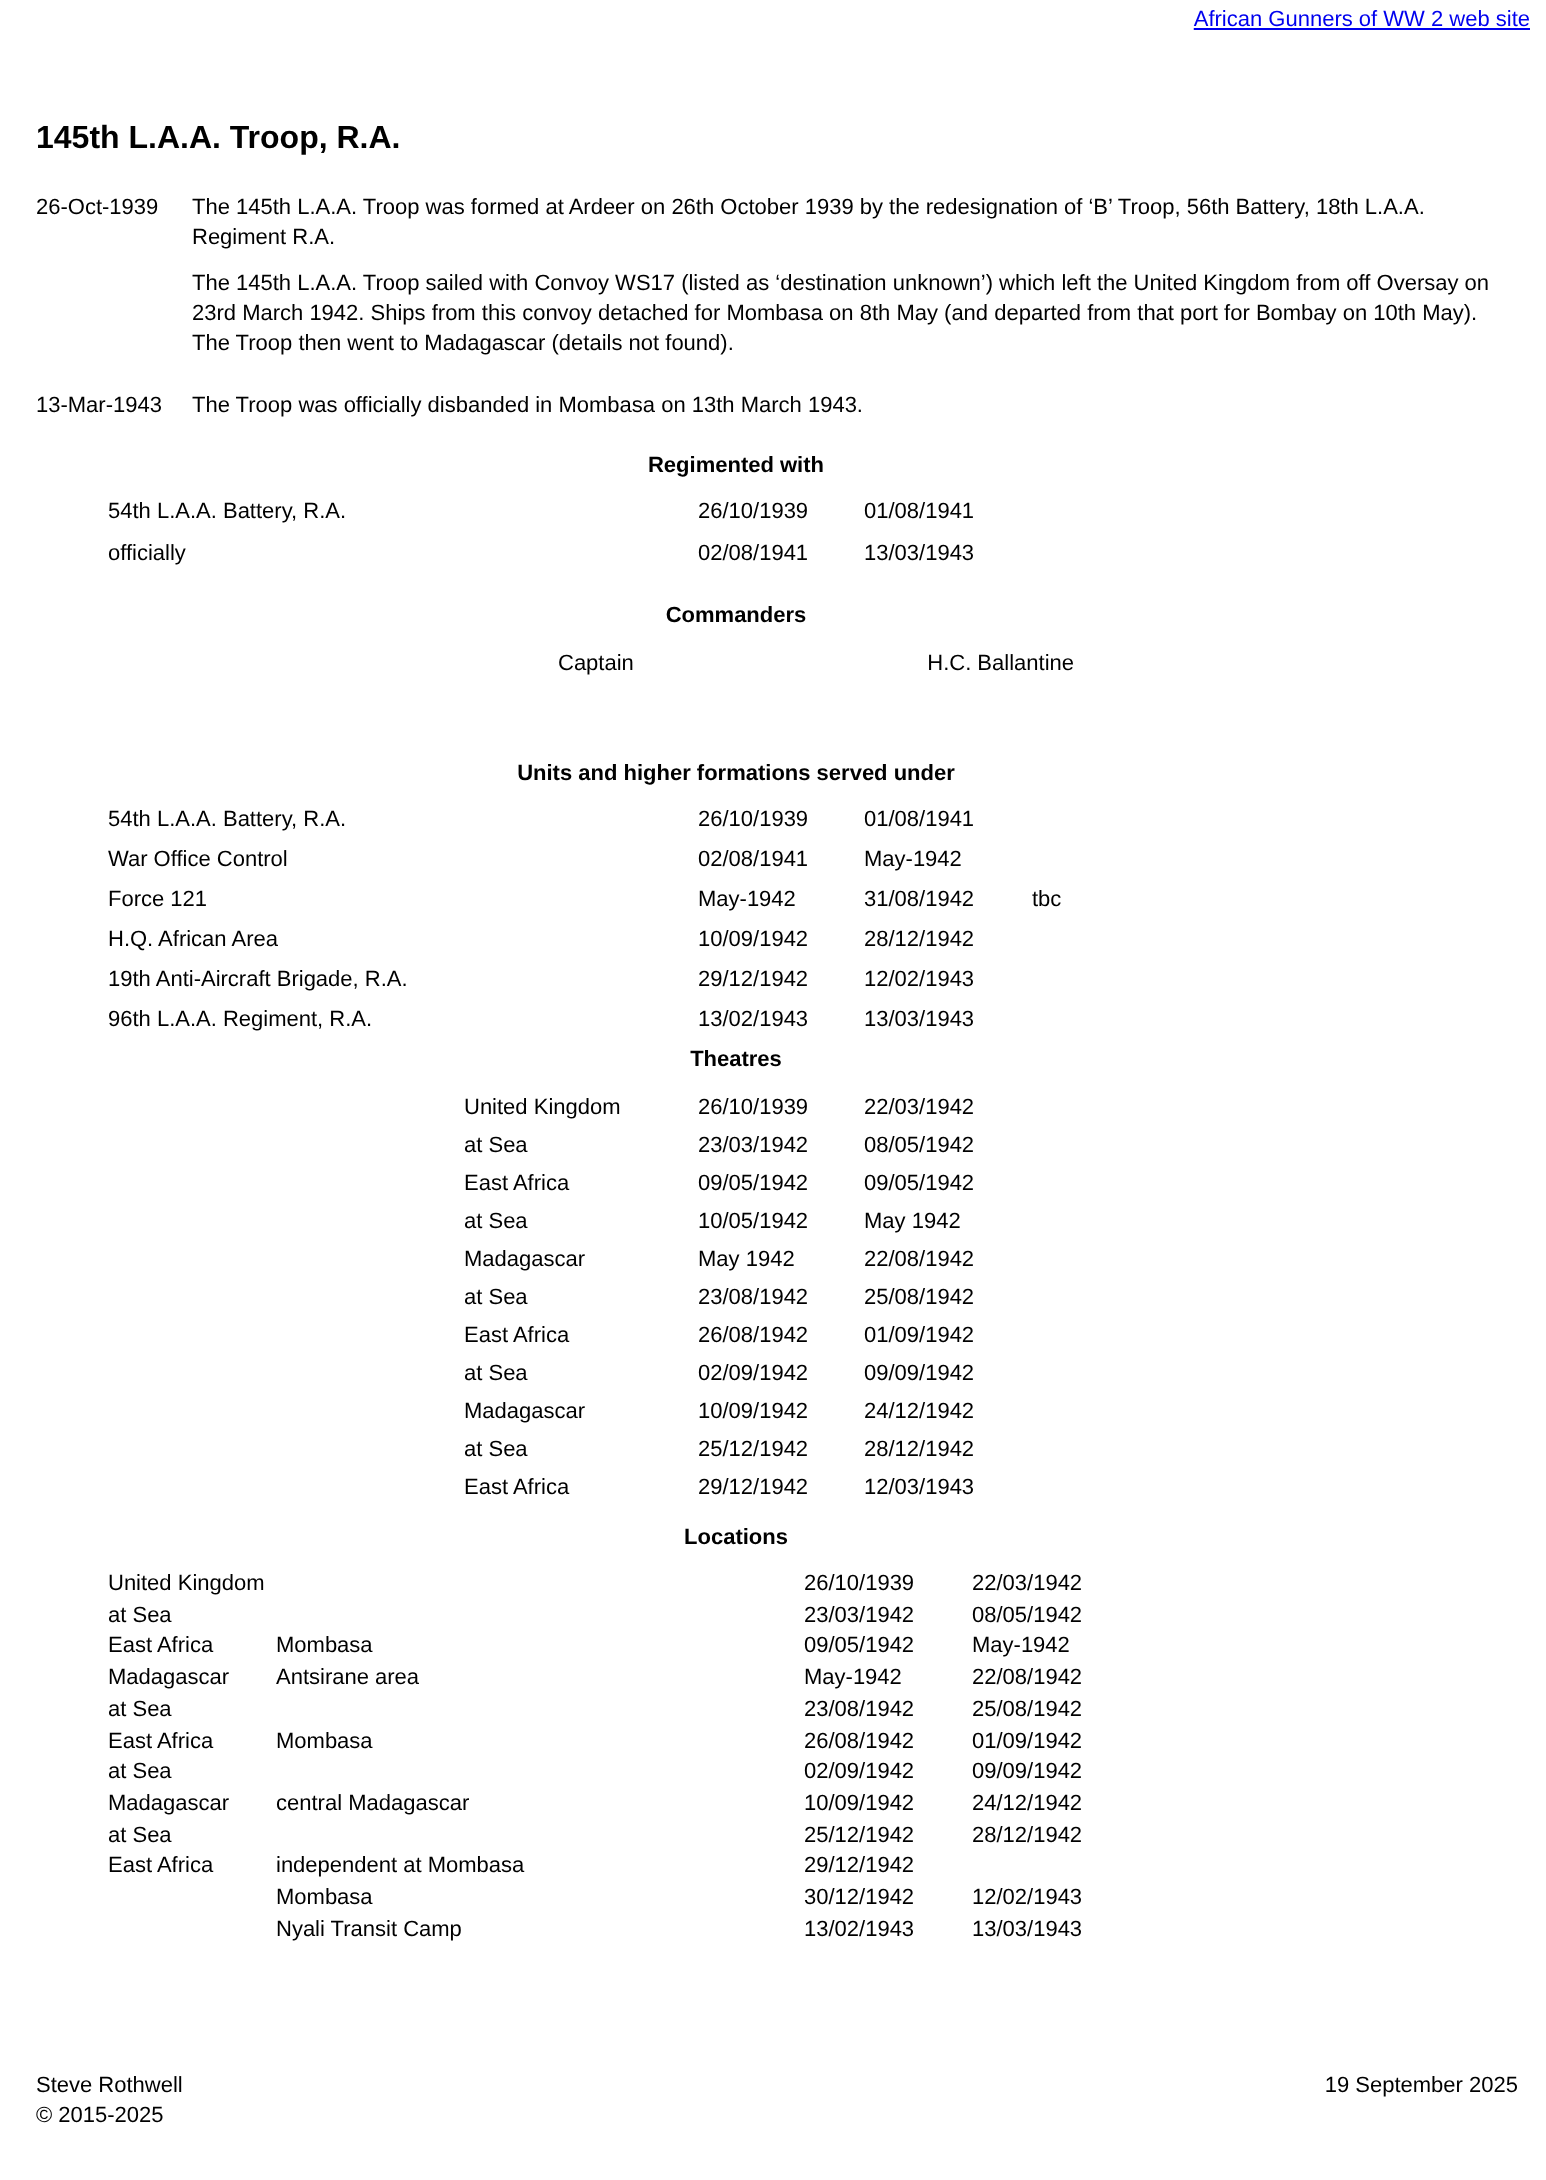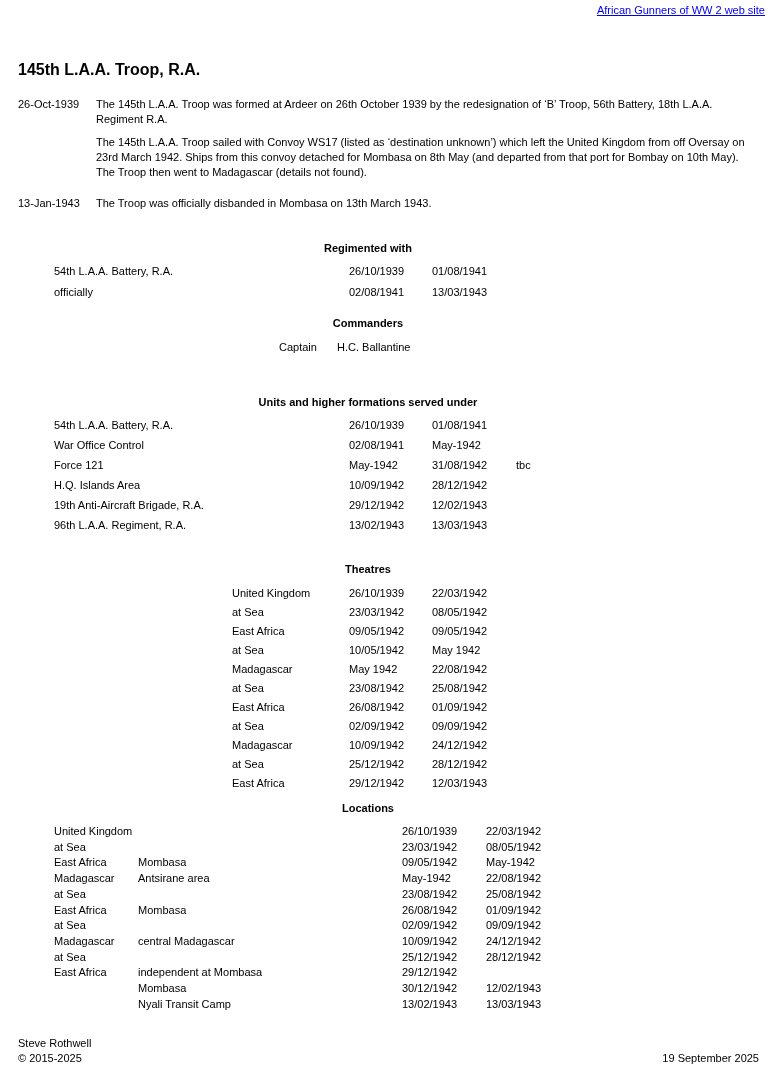--- a/index.html
+++ b/index.html
@@ -20,38 +20,38 @@
   }
 
   .history { margin: 17px 18px 0 18px; }
   .history-row { display: flex; margin-bottom: 8px; }
   .history-date { width: 78px; flex: none; }
   .history-text { flex: 1; }
 
   .section-title {
     width: 700px; margin-left: 18px; text-align: center; font-weight: bold;
   }
-  .st-regimented { margin-top: 30px; }
+  .st-regimented { margin-top: 15px; }
   .st-commanders { margin-top: 10px; }
   .st-units      { margin-top: 40px; }
-  .st-theatres   { margin-top: 24px; }
+  .st-theatres   { }
   .st-locations  { margin-top: 6px; }
 
   table { border-collapse: collapse; table-layout: fixed; }
   td { padding: 0; vertical-align: top; overflow: hidden; white-space: nowrap; }
 
   .tbl-reg   { margin: 8px 0 0 54px; }
   .tbl-reg td { padding-bottom: 6px; }
   .tbl-reg .c-name { width: 295px; }
   .tbl-reg .c-d1   { width: 83px; }
   .tbl-reg .c-d2   { width: 84px; }
 
   .tbl-cmd   { margin: 9px 0 0 279px; }
   .tbl-cmd .c-rank { width: 58px; }
-  .tbl-cmd .c-cname { width: 200px; }
+  .tbl-cmd .c-cname { width: 200px; text-align: right; }
 
   .tbl-units { margin: 8px 0 0 54px; }
   .tbl-units td { padding-bottom: 5px; }
   .tbl-units .c-name { width: 295px; }
   .tbl-units .c-d1   { width: 83px; }
   .tbl-units .c-d2   { width: 84px; }
   .tbl-units .c-note { width: 60px; }
 
   .tbl-thea  { margin: 9px 0 0 232px; }
   .tbl-thea td { padding-bottom: 4px; }
@@ -61,21 +61,21 @@
 
   .tbl-loc   { margin: 8px 0 0 54px; }
   .tbl-loc td { line-height: 15.7px; }
   .tbl-loc .c-region { width: 84px; }
   .tbl-loc .c-place  { width: 264px; }
   .tbl-loc .c-d1     { width: 84px; }
   .tbl-loc .c-d2     { width: 110px; }
 
   .footer {
     position: absolute; left: 18px; right: 14px; bottom: 24px;
-    display: flex; justify-content: space-between; align-items: flex-end;
+    display: flex; justify-content: space-between; align-items: flex-start;
   }
   .footer-left div { line-height: 15px; }
 </style>
 </head>
 <body>
 
 <div class="top-link-row">
   <a class="site-link" href="#">African Gunners of WW 2 web site</a>
 </div>
 
@@ -87,21 +87,21 @@
     <div class="history-text">The 145th L.A.A. Troop was formed at Ardeer on 26th October 1939 by the redesignation of ‘B’ Troop, 56th Battery, 18th L.A.A. Regiment R.A.</div>
   </div>
   <div class="history-row">
     <div class="history-date"></div>
     <div class="history-text">The 145th L.A.A. Troop sailed with Convoy WS17 (listed as ‘destination unknown’) which left the United Kingdom from off Oversay on 23rd March 1942.  Ships from this convoy detached for Mombasa on 8th May (and departed from that port for Bombay on 10th May).  The Troop then went to Madagascar (details not found).</div>
   </div>
   <div class="history-row">
     <div class="history-date"></div>
   </div>
   <div class="history-row">
-    <div class="history-date">13-Jan-1943</div>
+    <div class="history-date">13-Mar-1943</div>
     <div class="history-text">The Troop was officially disbanded in Mombasa on 13th March 1943.</div>
   </div>
 </div>
 
 <div class="section-title st-regimented">Regimented with</div>
 <table class="tbl-reg">
   <tbody>
       <tr>
     <td class="c-name">54th L.A.A. Battery, R.A.</td>
     <td class="c-d1">26/10/1939</td>
@@ -140,21 +140,21 @@
     <td class="c-d2">May-1942</td>
     <td class="c-note"></td>
   </tr>
   <tr>
     <td class="c-name">Force 121</td>
     <td class="c-d1">May-1942</td>
     <td class="c-d2">31/08/1942</td>
     <td class="c-note">tbc</td>
   </tr>
   <tr>
-    <td class="c-name">H.Q. Islands Area</td>
+    <td class="c-name">H.Q. African Area</td>
     <td class="c-d1">10/09/1942</td>
     <td class="c-d2">28/12/1942</td>
     <td class="c-note"></td>
   </tr>
   <tr>
     <td class="c-name">19th Anti-Aircraft Brigade, R.A.</td>
     <td class="c-d1">29/12/1942</td>
     <td class="c-d2">12/02/1943</td>
     <td class="c-note"></td>
   </tr>

